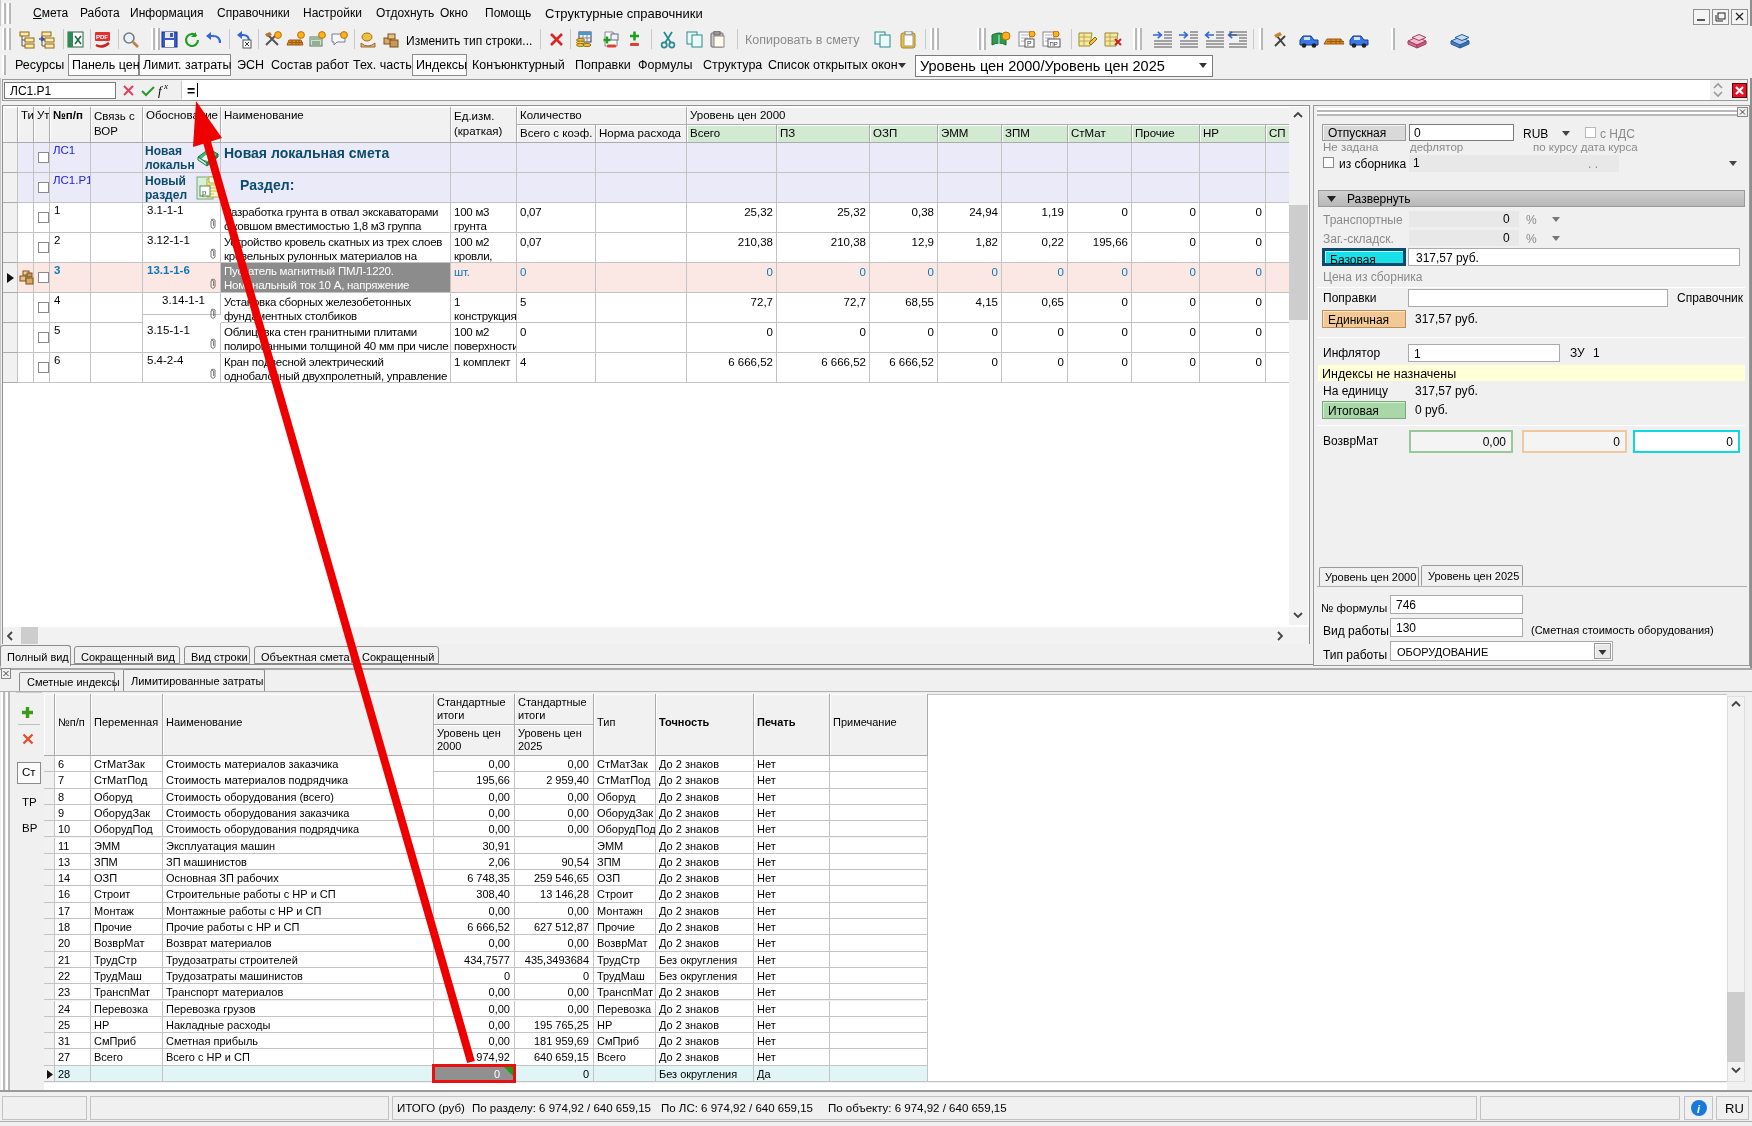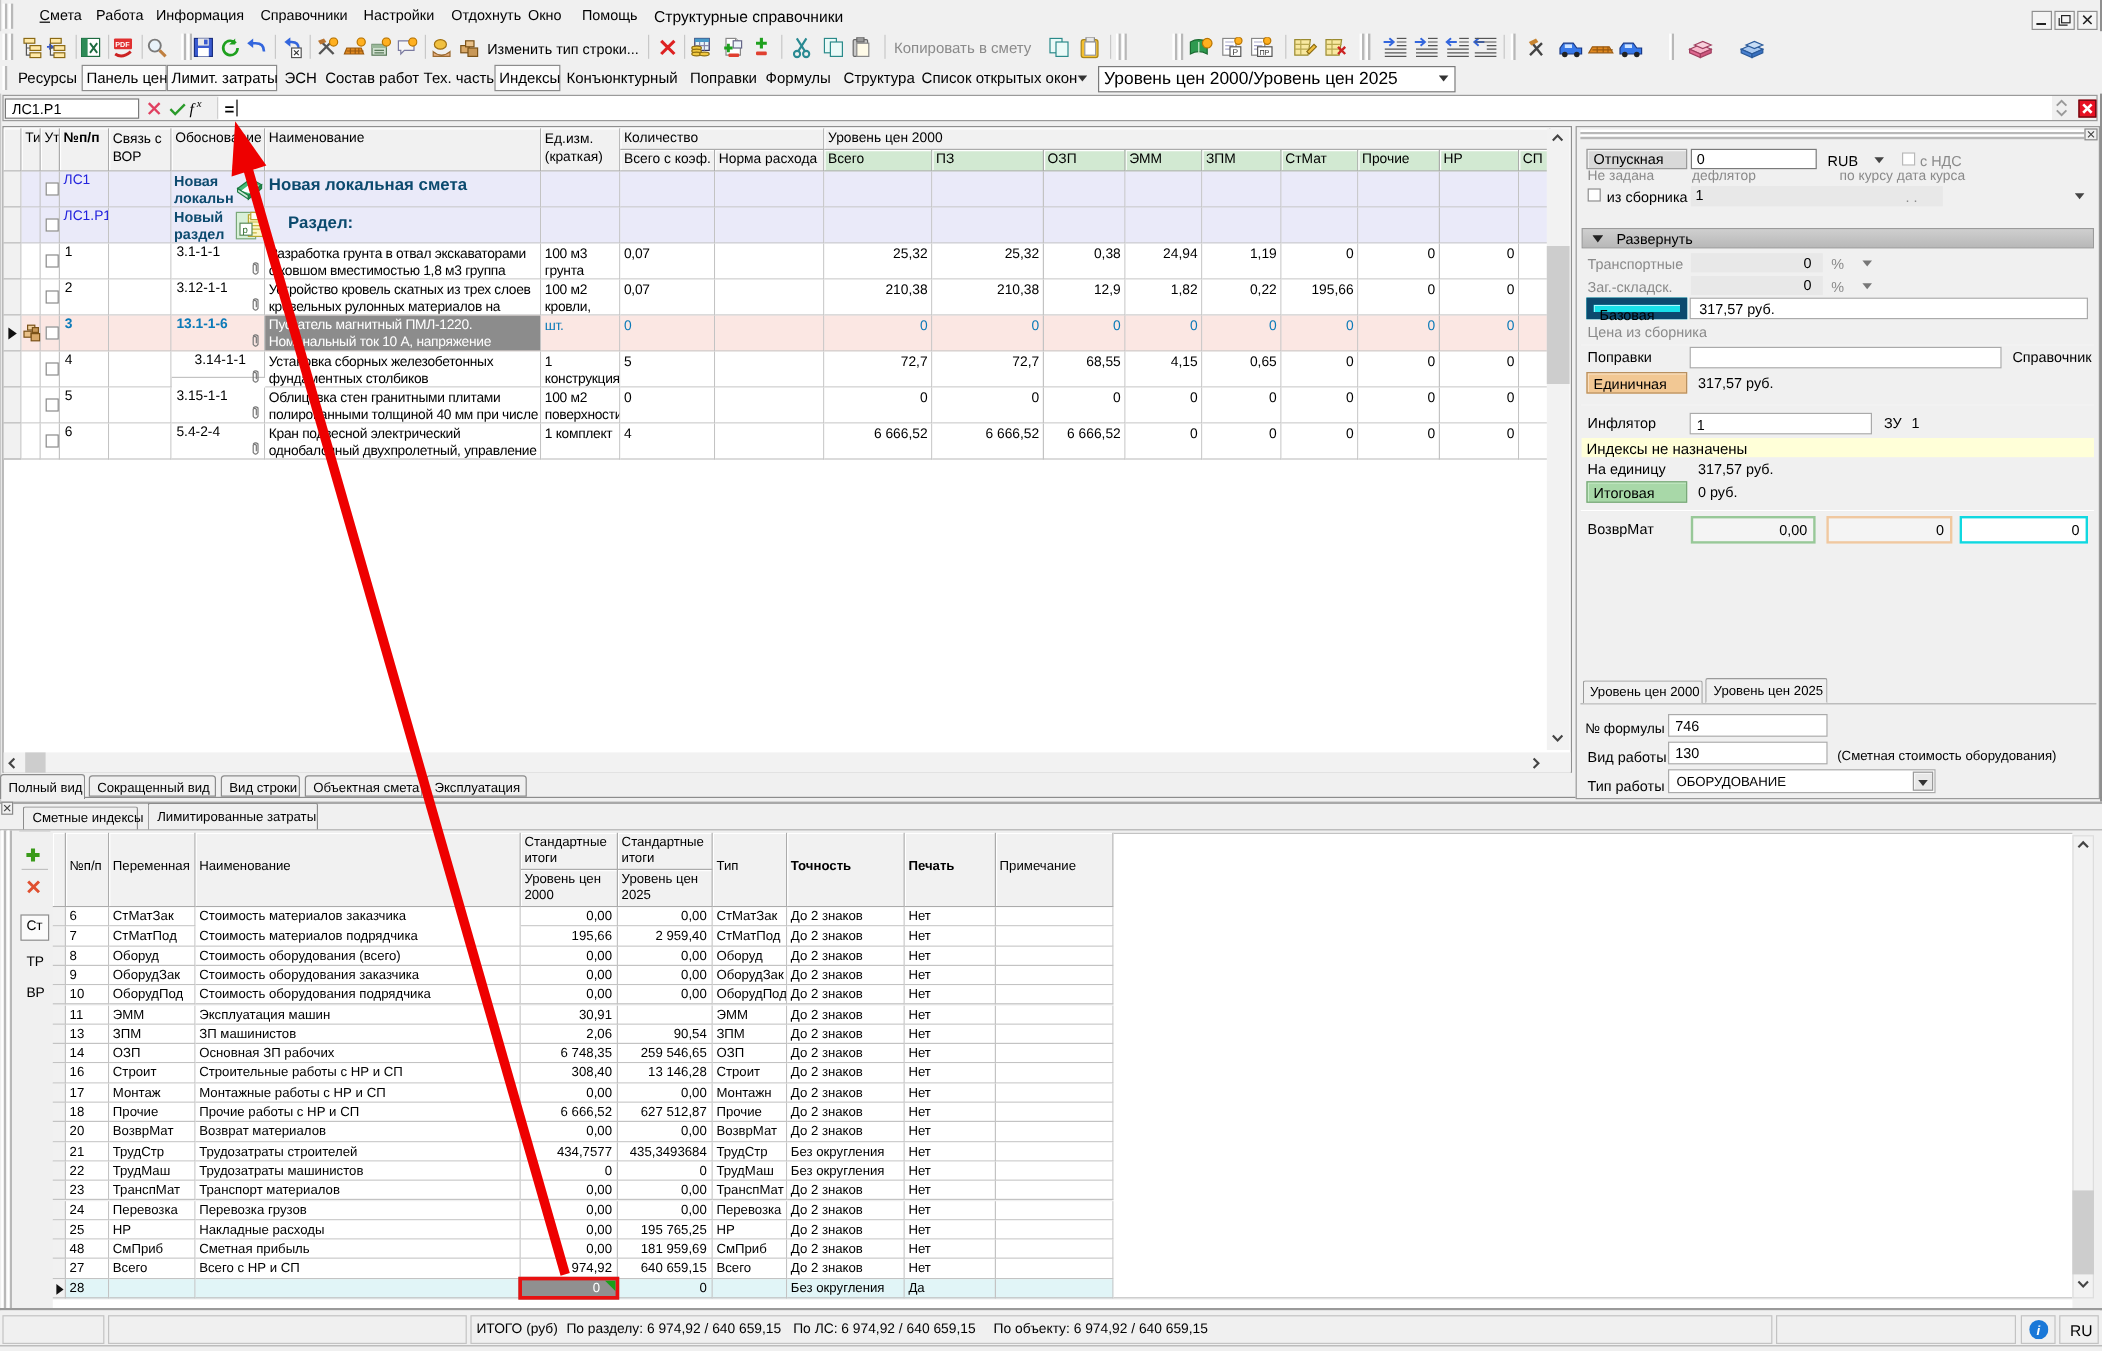--- a/index.html
+++ b/index.html
@@ -756,21 +756,21 @@
 <div class="abs " style="left:74px;top:646px;width:106px;height:18px;border:1px solid #8c8c8c;background:#f0f0f0;border-radius:3px 3px 0 0;">
     <div style="padding:4px 0 0 6px;font-size:11px;">Сокращенный вид</div>
   </div>
 <div class="abs " style="left:184px;top:646px;width:66px;height:18px;border:1px solid #8c8c8c;background:#f0f0f0;border-radius:3px 3px 0 0;">
     <div style="padding:4px 0 0 6px;font-size:11px;">Вид строки</div>
   </div>
 <div class="abs " style="left:254px;top:646px;width:98px;height:18px;border:1px solid #8c8c8c;background:#f0f0f0;border-radius:3px 3px 0 0;">
     <div style="padding:4px 0 0 6px;font-size:11px;">Объектная смета</div>
   </div>
 <div class="abs " style="left:355px;top:646px;width:84px;height:18px;border:1px solid #8c8c8c;background:#f0f0f0;border-radius:3px 3px 0 0;">
-    <div style="padding:4px 0 0 6px;font-size:11px;">Эксплуатация</div>
+    <div style="padding:4px 0 0 6px;font-size:11px;">Сокращенный</div>
   </div>
 <div class="abs " style="left:0px;top:668px;width:1752px;height:424px;border-top:2px solid #a8a8a8;background:#f0f0f0;"></div>
 <div class="abs " style="left:1px;top:668px;width:10px;height:11px;border:1px solid #888;background:#f0f0f0;"></div>
 <svg class="abs" style="left:1px;top:668px;" width="10" height="11" viewBox="0 0 10 11">
     <path d="M2.5 3 L7.5 8 M7.5 3 L2.5 8" stroke="#444"></path>
   </svg>
 <div class="abs " style="left:19px;top:672px;width:96px;height:20px;border:1px solid #8c8c8c;border-bottom:none;background:#f0f0f0;border-radius:2px 2px 0 0;"></div>
 <div class="abs " style="left:27px;top:676px;font-size:11px;">Сметные индексы</div>
 <div class="abs " style="left:123px;top:669px;width:142px;height:23px;border:1px solid #8c8c8c;border-bottom:none;background:#f0f0f0;border-radius:2px 2px 0 0;"></div>
 <div class="abs " style="left:131px;top:675px;font-size:11px;">Лимитированные затраты</div>
@@ -1252,21 +1252,21 @@
   </div>
 <div class="abs cell bt" style="left:656px;top:1016.8px;width:98px;height:16.3px;">
     <div style="padding:2px 0 0 3px;">До 2 знаков</div>
   </div>
 <div class="abs cell bt" style="left:754px;top:1016.8px;width:76px;height:16.3px;">
     <div style="padding:2px 0 0 3px;">Нет</div>
   </div>
 <div class="abs cell" style="left:830px;top:1016.8px;width:98px;height:16.3px;"></div>
 <div class="abs cell" style="left:44px;top:1033.1px;width:11px;height:16.3px;background:#f1f1f1;"></div>
 <div class="abs cell bt" style="left:55px;top:1033.1px;width:36px;height:16.3px;">
-    <div style="padding:2px 0 0 3px;">48</div>
+    <div style="padding:2px 0 0 3px;">31</div>
   </div>
 <div class="abs cell bt" style="left:91px;top:1033.1px;width:72px;height:16.3px;">
     <div style="padding:2px 0 0 3px;">СмПриб</div>
   </div>
 <div class="abs cell bt" style="left:163px;top:1033.1px;width:271px;height:16.3px;">
     <div style="padding:2px 0 0 3px;">Сметная прибыль</div>
   </div>
 <div class="abs cell bt" style="left:434px;top:1033.1px;width:81px;height:16.3px;">
     <div style="padding:2px 4px 0 0;text-align:right;">0,00</div>
   </div>
@@ -1386,21 +1386,21 @@
 <svg class="abs" style="left:1551px;top:216px;" width="10" height="7" viewBox="0 0 10 7">
     <path d="M1 1 h8 l-4 5 z" fill="#777"></path>
   </svg>
 <div class="abs graytxt rp" style="left:1323px;top:232px;">Заг.-складск.</div>
 <div class="abs " style="left:1409px;top:230px;width:110px;height:16px;background:#e8e8e8;"></div>
 <div class="abs rp" style="left:1503px;top:231px;">0</div>
 <div class="abs graytxt rp" style="left:1526px;top:232px;">%</div>
 <svg class="abs" style="left:1551px;top:235px;" width="10" height="7" viewBox="0 0 10 7">
     <path d="M1 1 h8 l-4 5 z" fill="#777"></path>
   </svg>
-<div class="abs rp" style="left:1322px;top:248px;width:84px;height:18px;border:6px solid #0c4a6e;background:#18e0e8;box-shadow:inset 1px 1px 0 #b0f8ff;">
+<div class="abs rp" style="left:1322px;top:248px;width:84px;height:18px;border:3px solid #0c4a6e;background:#18e0e8;box-shadow:inset 1px 1px 0 #b0f8ff;">
     <div style="padding:2px 0 0 5px;">Базовая</div>
   </div>
 <div class="abs inp rp" style="left:1408px;top:248px;width:332px;height:18px;border-color:#aaa;">
     <div style="padding:2px 0 0 7px;">317,57 руб.</div>
   </div>
 <div class="abs graytxt rp" style="left:1323px;top:270px;">Цена из сборника</div>
 <div class="abs " style="left:1317px;top:287px;width:428px;height:1px;background:#d5d5d5;border-bottom:1px solid #fff;"></div>
 <div class="abs rp" style="left:1323px;top:291px;">Поправки</div>
 <div class="abs inp" style="left:1408px;top:289px;width:260px;height:18px;border-color:#aaa;"></div>
 <div class="abs rp" style="left:1677px;top:291px;">Справочник</div>

